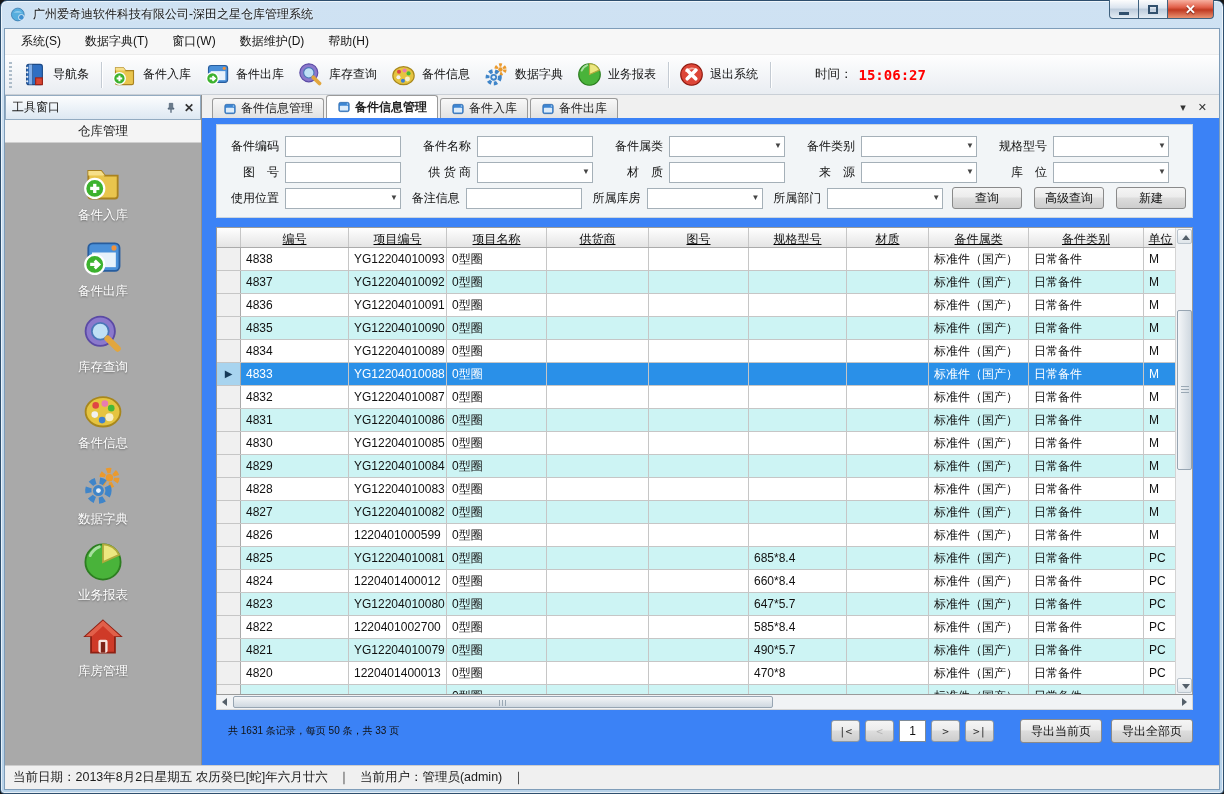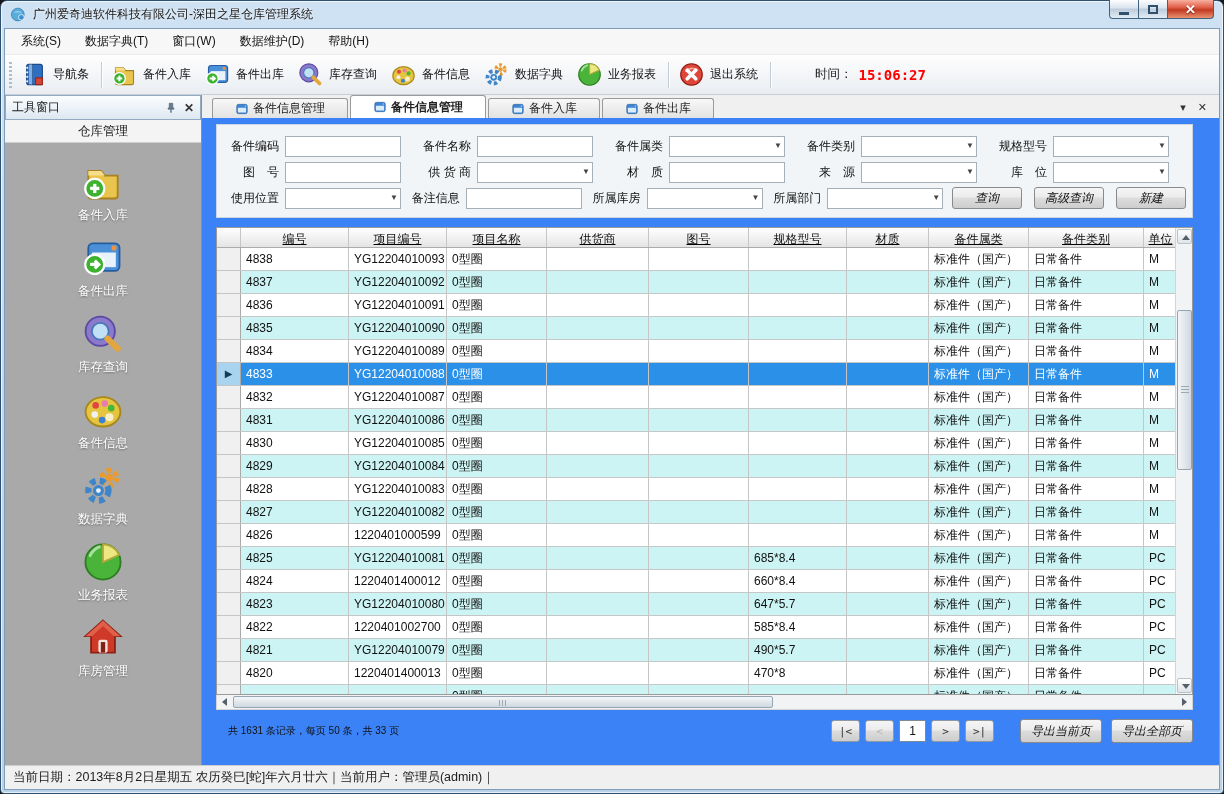--- a/index.html
+++ b/index.html
@@ -43,39 +43,39 @@
   .sb-pin { width:14px; height:14px; margin-right:6px; }
   .sb-close { font-size:12px; color:#333; font-weight:bold; cursor:default; }
   .sb-group { height:23px; background:#f4f4f4; border-bottom:1px solid #cfcfcf; text-align:center; font-size:12.5px; color:#222; line-height:22px; }
   .sb-items { flex:1; display:flex; flex-direction:column; align-items:center; padding-top:17px; gap:12px; }
   .sb-item { display:flex; flex-direction:column; align-items:center; gap:3px; cursor:default; }
   .sb-icon { width:44px; height:44px; }
   .sb-label { font-size:12.5px; color:#fff; text-shadow:0 1px 2px rgba(0,0,0,.4); }
 
   .content { flex:1; display:flex; flex-direction:column; overflow:hidden; }
   .tabstrip { height:23px; display:flex; align-items:flex-end; padding-left:10px; position:relative; background:#f0f0f0; }
-  .tab { height:20px; display:flex; align-items:center; gap:4px; padding:0 22px; font-size:12px; color:#222;
+  .tab { height:20px; display:flex; align-items:center; gap:4px; padding:0 10px; font-size:12px; color:#222;
     background:linear-gradient(#f8f8f8,#e2e2e2); border:1px solid #9a9a9a; border-bottom:none; border-radius:3px 3px 0 0; margin-right:2px; cursor:default; }
   .tab.active { height:23px; background:#fff; font-weight:bold; z-index:2; }
   .tab-icon { width:14px; height:14px; }
   .tabstrip-controls { position:absolute; right:12px; bottom:4px; display:flex; gap:12px; align-items:center; }
   .ts-ctl { font-size:11px; color:#333; cursor:default; }
 
   .panel { flex:1; background:#3b82f6; padding:6px 0 0 14px; overflow:hidden; }
 
   
   .searchbox { width:977px; background:#f2f5f7; border:1px solid #ccd6de; padding:8px 6px 6px 6px; margin-bottom:9px; }
   .search-row { display:flex; align-items:center; height:26px; }
   .field { width:192px; display:flex; align-items:center; }
   .f-label { width:62px; text-align:right; padding-right:6px; font-size:12px; color:#111; white-space:pre; }
   .f-input { position:relative; flex:1; height:21px; max-width:116px; background:#fff; border:1px solid #a5b0b8; }
   .dd-arrow { position:absolute; right:2px; top:4px; font-size:8px; color:#444; }
   .search-buttons { display:flex; gap:12px; margin-left:6px; }
   .btn { height:22px; min-width:70px; padding:0 10px; font-size:12px; color:#111; font-family:"Liberation Sans",sans-serif;
-    background:linear-gradient(#f5f5f5,#ececec 45%,#dddddd 50%,#cdcdcd); border:1px solid #8a8a8a; border-radius:3px; cursor:default;font-style:italic; }
+    background:linear-gradient(#f5f5f5,#ececec 45%,#dddddd 50%,#cdcdcd); border:1px solid #8a8a8a; border-radius:3px; cursor:default; }
 
   
   .grid-wrap { position:relative; width:977px; border:1px solid #9a9a9a; background:#fff; }
   .grid { margin-right:17px; overflow:hidden; }
   .grow, .ghead { display:flex; }
   .ghead { height:20px; background:linear-gradient(#ffffff,#e4e4e4); border-bottom:1px solid #ababab;text-decoration:underline; }
   .gcell { flex:none; border-right:1px solid #c6c6c6; font-size:12px; color:#111; overflow:hidden; white-space:nowrap; padding:0 0 0 5px; line-height:22px; }
   .hcell { text-align:center; padding:0 2px; line-height:22px; }
   .gbody { height:446px; overflow:hidden; }
   .grow { height:23px; border-bottom:1px solid #c6c6c6; background:#fff; }
@@ -112,21 +112,21 @@
   .pager-nav { display:flex; gap:5px; align-items:center; margin-right:26px; }
   .nav-btn { width:29px; height:22px; font-size:11px; font-family:"DejaVu Sans Mono",monospace; color:#333;
     background:linear-gradient(#f5f5f5,#ececec 45%,#dddddd 50%,#cdcdcd); border:1px solid #8f99a3; border-radius:3px; cursor:default; }
   .nav-btn.disabled { color:#b5b5b5; }
   .page-box { width:27px; height:22px; background:#fff; border:1px solid #7e8b97; font-size:12px; text-align:center; line-height:20px; color:#111; }
   .export-group { display:flex; gap:9px; }
 
   .icon { display:block; }
 
   
-  .statusbar { height:24px; background:#f0f0f0; border-top:1px solid #cdcdcd; display:flex; align-items:center; padding-left:8px; font-size:12.5px; color:#1c1c1c; }
+  .statusbar { height:24px; background:#f0f0f0; border-top:1px solid #cdcdcd; display:flex; align-items:center; padding-left:8px; gap:10px; font-size:12.5px; color:#1c1c1c; }
 </style>
 </head>
 <body>
 
 <svg width="0" height="0" style="position:absolute">
   <defs>
     <symbol id="sym-logo" viewBox="0 0 24 24">
       <circle cx="11" cy="12" r="9" fill="#57aede" stroke="#2d6ea6"></circle>
       <path d="M5,9 a9,5 0 0 1 12,0" fill="#bfe2f6" opacity=".8"></path>
       <circle cx="16" cy="16" r="4" fill="#3f8fd0" stroke="#fff"></circle>

